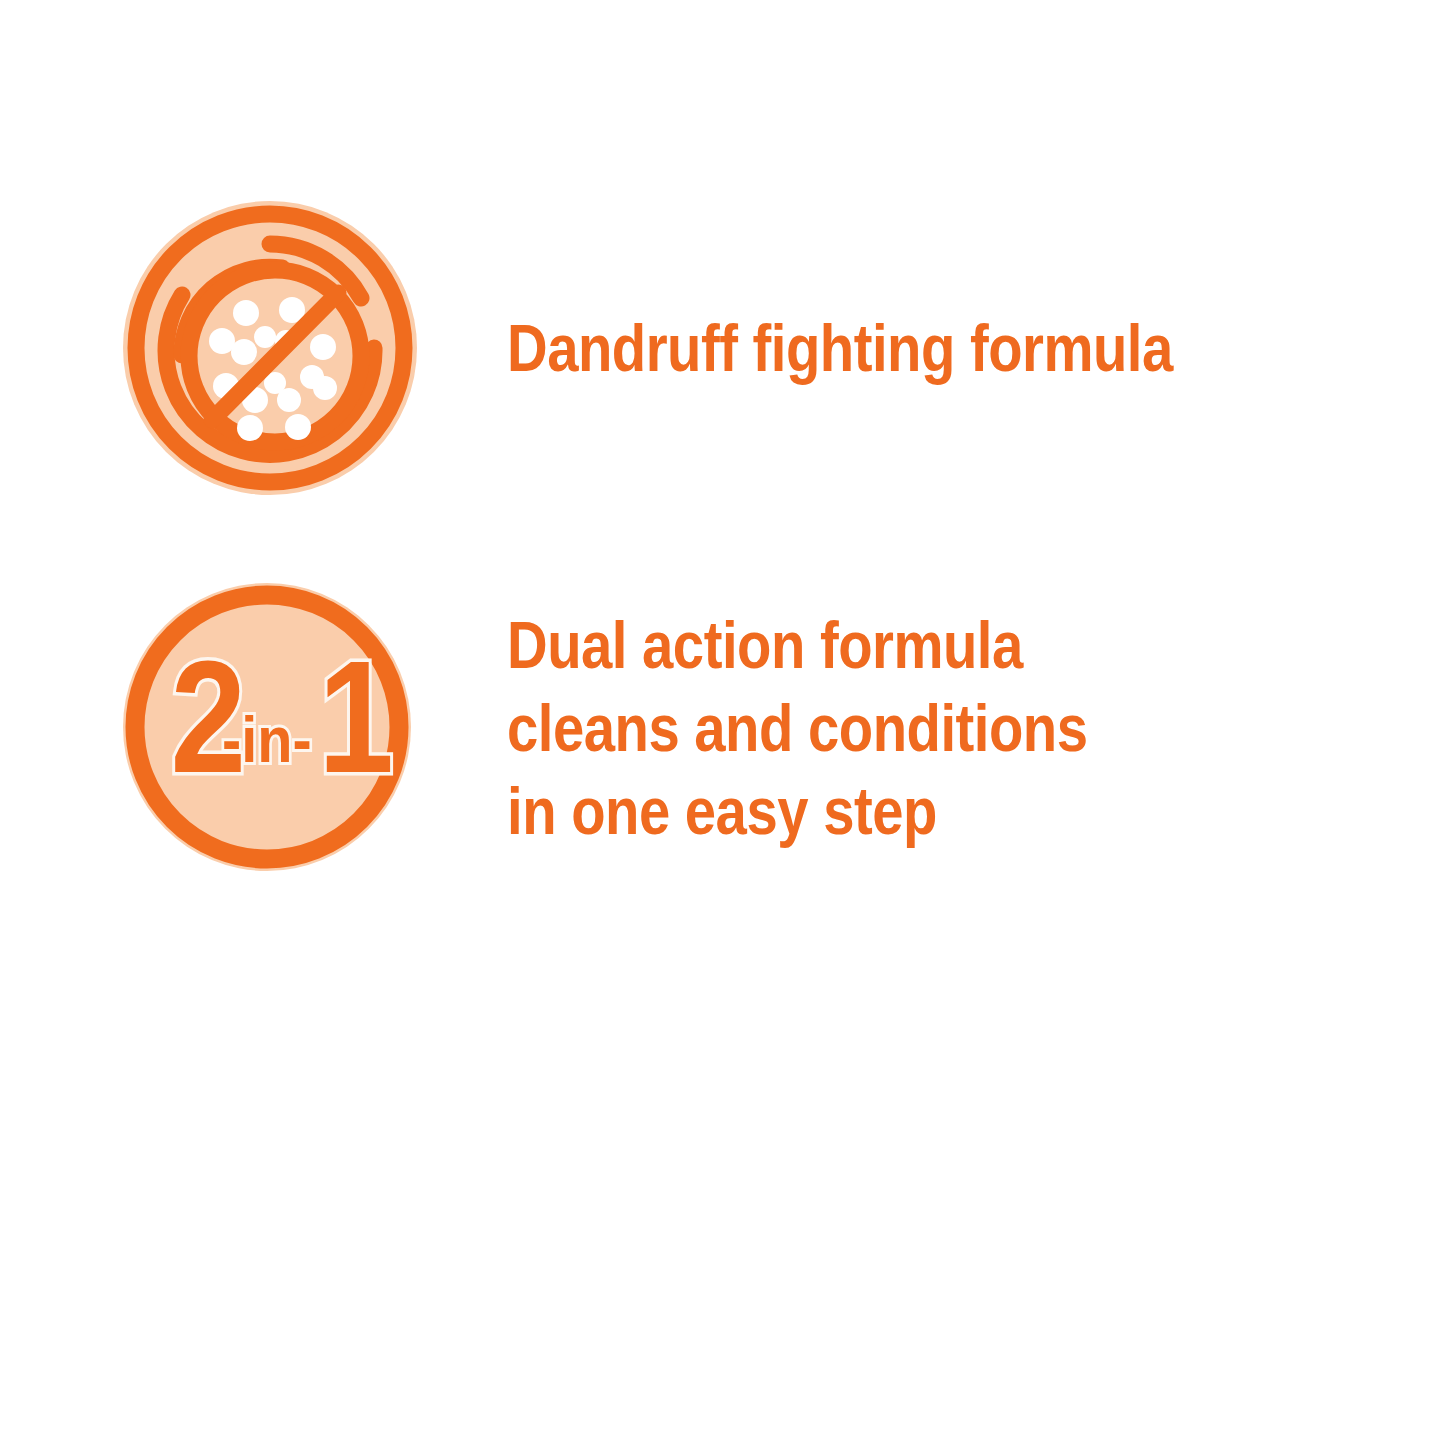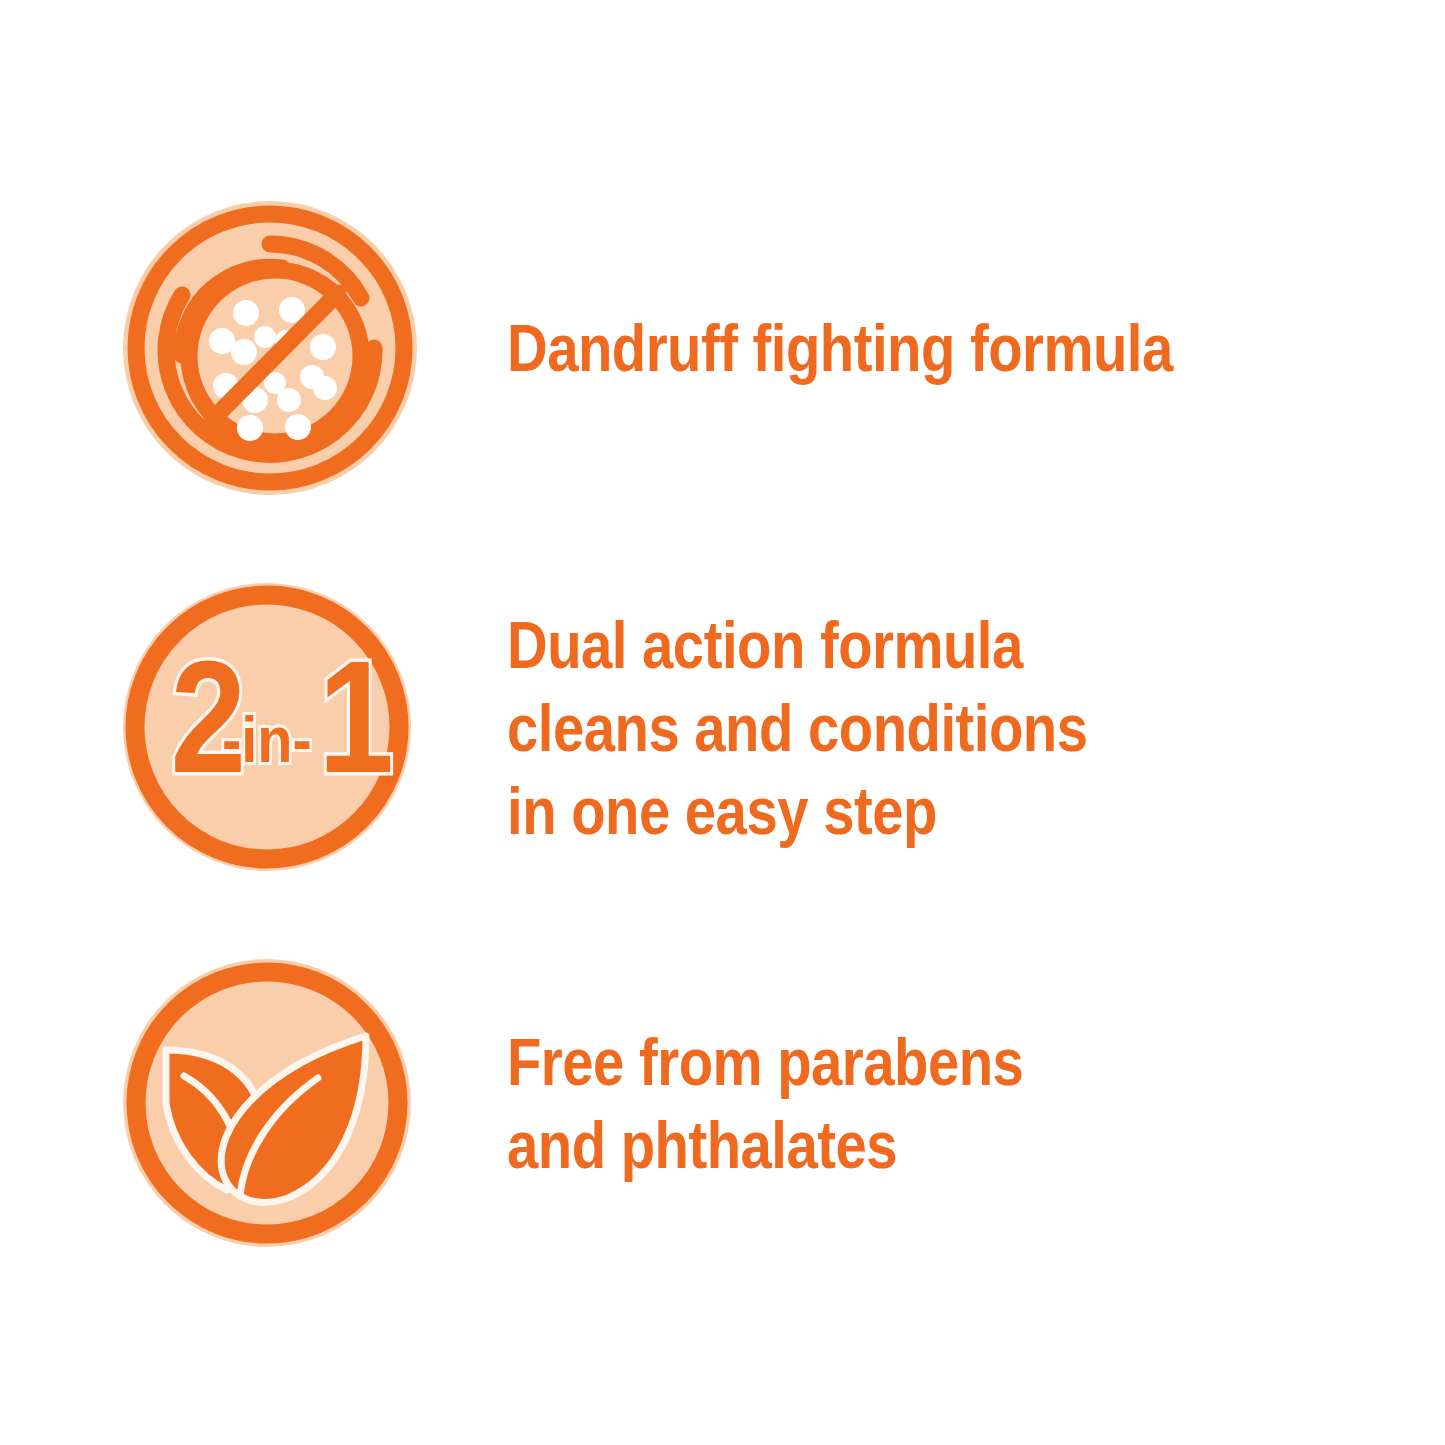--- a/index.html
+++ b/index.html
@@ -113,32 +113,14 @@
           <text x="145" y="180" font-family="'Liberation Sans', sans-serif" font-size="64" font-weight="bold" fill="#f06c1e" stroke="#fdf6ef" stroke-width="6" paint-order="stroke" text-anchor="middle" transform="scale(0.9,1) translate(16,0)">-in-</text>
           <text x="198" y="190" font-family="'Liberation Sans', sans-serif" font-size="160" font-weight="bold" fill="#f06c1e" stroke="#fdf6ef" stroke-width="7" paint-order="stroke" transform="scale(0.85,1) translate(33,0)">1</text>
         </g>
       </svg>
     </div>
     <div class="feature-text">Dual action formula
 cleans and conditions
 in one easy step</div>
   </div>
 
-  <div class="feature-row" id="row-2">
-    <div class="icon-wrap">
-      <svg width="290" height="290" viewBox="0 0 290 290">
-        <circle cx="145" cy="145" r="144" fill="#facdab"></circle>
-        <circle cx="145" cy="145" r="131" fill="none" stroke="#f06c1e" stroke-width="19"></circle>
-
-        <path d="M 44 92 C 96 92 133 116 140 160 C 146 196 128 224 105 232
-                 C 77 219 50 186 44 145 Z" fill="#f06c1e" stroke="#fdf6ef" stroke-width="7" stroke-linejoin="round"></path>
-        <path d="M 62 118 C 95 136 116 170 120 215" fill="none" stroke="#fdf6ef" stroke-width="7" stroke-linecap="round"></path>
-
-        <path d="M 244 78 C 244 158 216 219 166 240 C 132 252 106 238 100 212
-                 C 92 170 140 110 244 78 Z" fill="#f06c1e" stroke="#fdf6ef" stroke-width="7" stroke-linejoin="round"></path>
-        <path d="M 196 120 C 150 152 122 196 118 238" fill="none" stroke="#fdf6ef" stroke-width="7" stroke-linecap="round"></path>
-      </svg>
-    </div>
-    <div class="feature-text">Free from parabens
-and phthalates</div>
-  </div>
 
 </div>
 
 </body></html>

